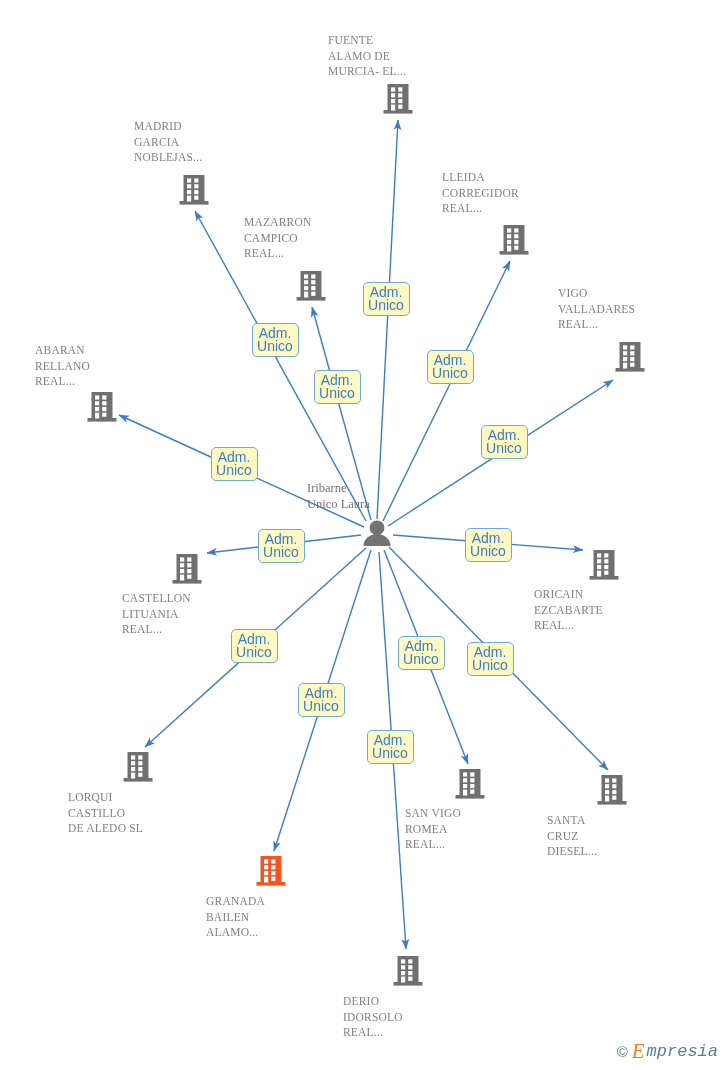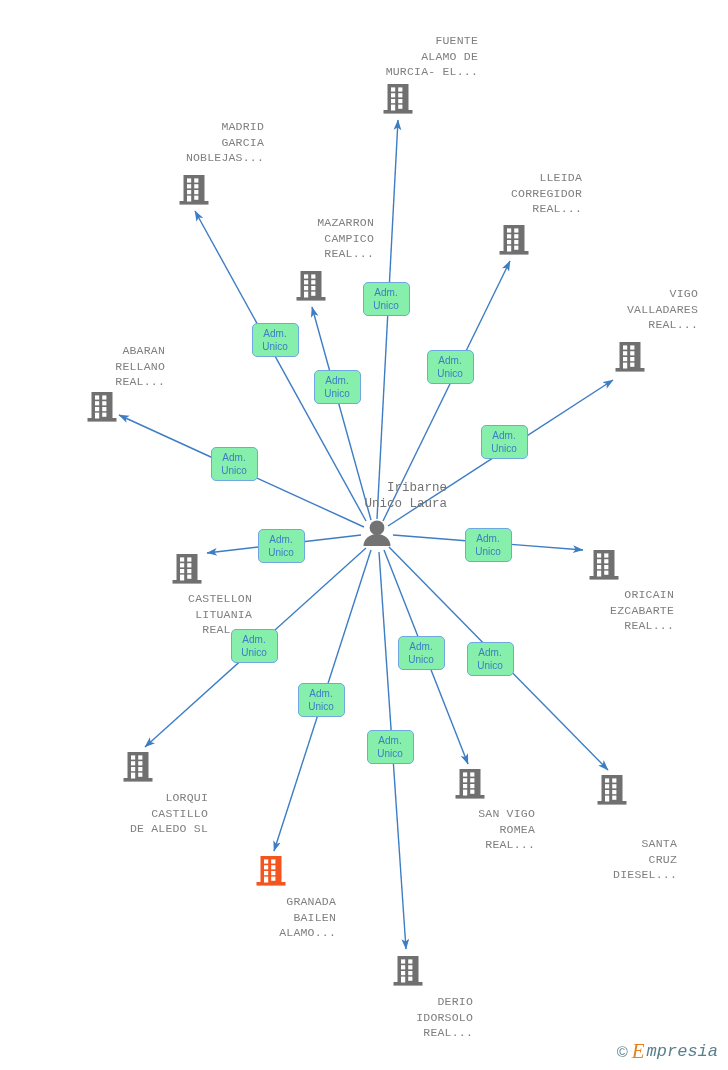--- a/index.html
+++ b/index.html
@@ -16,44 +16,44 @@
   }
   #graph-canvas {
     position: absolute;
     left: 0;
     top: 0;
     width: 728px;
     height: 1070px;
   }
   .node-label {
     position: absolute;
-    text-align: right;
-    font-family: Liberation Mono, monospace;
+    text-align: left;
+    font-family: Liberation Serif, serif;
     font-size: 11.5px;
     line-height: 15.5px;
     color: #808080;
     letter-spacing: 0.2px;
     white-space: pre-line;
     pointer-events: auto;
   }
   .node-label.center {
     color: #737373;
     font-size: 12.5px;
     line-height: 16px;
     letter-spacing: 0;
   }
   .edge-label {
     position: absolute;
     box-sizing: border-box;
     border: 1.3px solid #6fa8e0;
     border-radius: 5px;
-    background: #86efac;
+    background: #fef9c3;
     color: #3d7dc4;
     font-family: "Liberation Sans", sans-serif;
-    font-size: 10px;
+    font-size: 14px;
     line-height: 13px;
     text-align: center;
     padding: 3px 0 3px 0;
     width: 47px;
   }
   .edge-label span {
     display: block;
   }
   #watermark {
     position: absolute;
@@ -351,21 +351,21 @@
       <span>Adm.</span>
       <span>Unico</span>
     </div>
     <div class="node-label" style="width: 130px; left: 405px; top: 806px;">SAN VIGO
 ROMEA
 REAL...</div>
     <div class="edge-label" style="left: 397.5px; top: 636px;">
       <span>Adm.</span>
       <span>Unico</span>
     </div>
-    <div class="node-label" style="width: 130px; left: 547px; top: 813px; margin-top: 23px;">SANTA
+    <div class="node-label" style="width: 130px; left: 547px; top: 813px;">SANTA
 CRUZ
 DIESEL...</div>
     <div class="edge-label" style="left: 466.5px; top: 642px;">
       <span>Adm.</span>
       <span>Unico</span>
     </div>
     <div class="node-label center" style="width: 140px; left: 307px; top: 480px;">Iribarne
 Unico Laura</div>
   </div>
 

